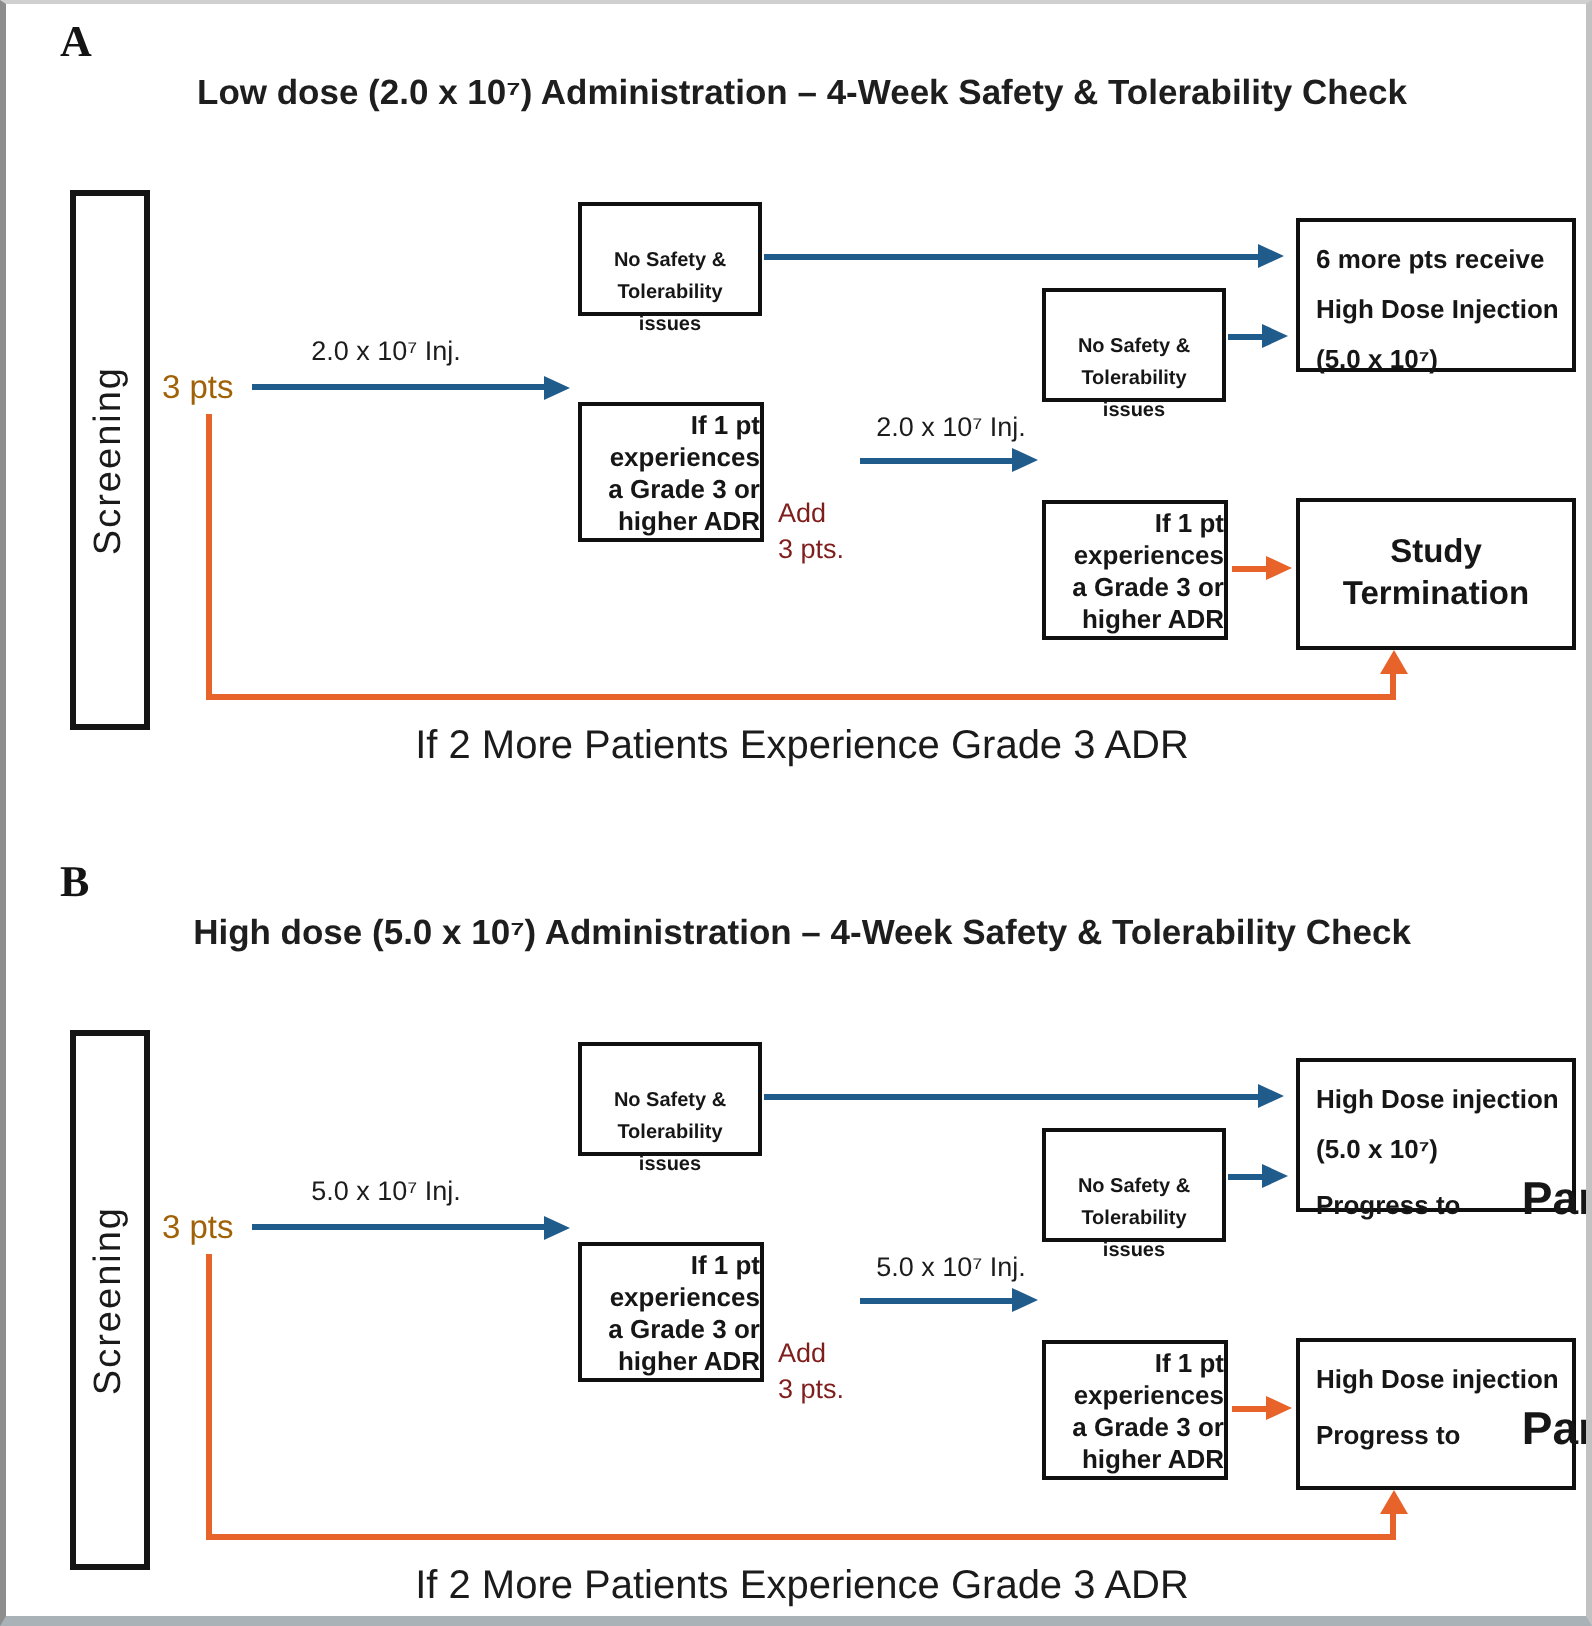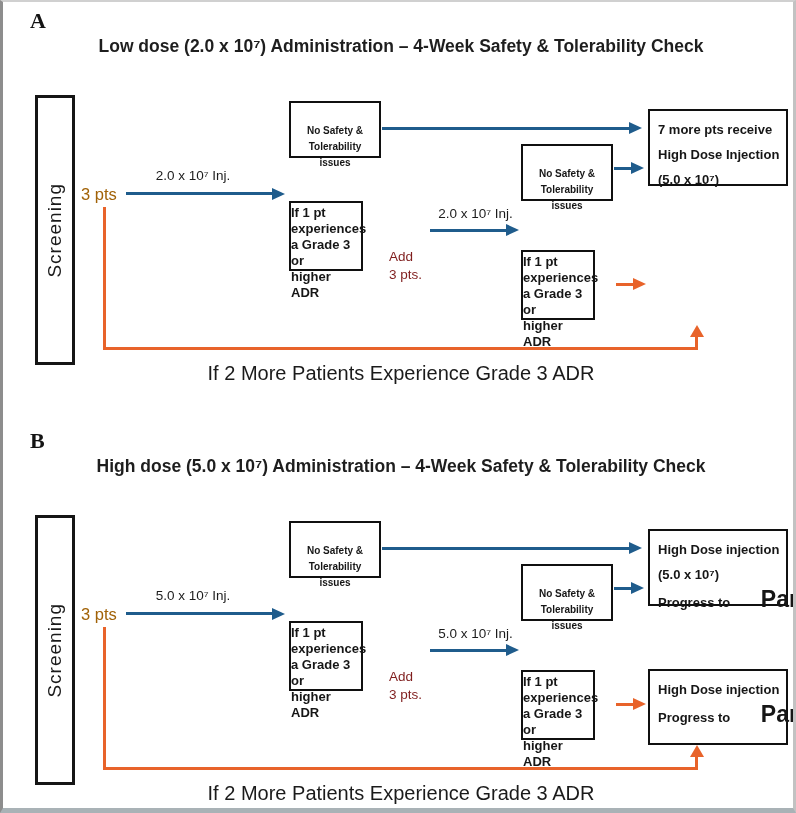--- a/index.html
+++ b/index.html
@@ -52,21 +52,21 @@
 
   .inj-label { position:absolute; text-align:center; font-size:13.5px; color:#1c1c1c; }
   .inj-label-1 { left:115px; top:166px; width:150px; }
   .inj-label-2 { left:420px; top:204px; width:105px; }
   .add-pts { position:absolute; left:386px; top:210px; font-size:13.5px; line-height:18px; color:#7f1d1d;margin-top:36px; }
 
   .box { position:absolute; border:2.5px solid #101010; background:#fff; color:#161616; }
   .nst  { width:92px; height:57px; font-weight:bold; font-size:10px; line-height:16px; text-align:center; padding-top:20px; }
   .nst-1 { left:286px; top:99px; }
   .nst-2 { left:518px; top:142px; }
-  .adr  { width:74px; height:70px; font-weight:bold; font-size:13px; line-height:16px; text-align:left; padding-top:2px; }
+  .adr  { width:93px; height:70px; font-weight:bold; font-size:13px; line-height:16px; text-align:right; padding-top:2px; }
   .adr-1 { left:286px; top:199px; }
   .adr-2 { left:518px; top:248px; }
   .outcome { left:645px; width:140px; font-weight:bold; font-size:13px; line-height:25px; padding:6px 0 0 8px; white-space:nowrap; }
   .outcome-top { top:107px; height:77px; }
   .outcome-bottom { top:247px; height:76px; }
   .outcome-center {
     display:flex; align-items:center; justify-content:center;
     text-align:center; font-size:16.5px; line-height:21px; white-space:normal;
     padding:0 16px;
   }
@@ -98,21 +98,21 @@
     <div class="box nst nst-1">
       <div>No Safety &amp;</div>
       <div>Tolerability</div>
       <div>issues</div>
     </div>
 
     <div class="hline" style="left:379px; top:124.5px; width:248px;"></div>
     <div class="ah-right" style="left:626px; top:120px;"></div>
 
     <div class="box outcome outcome-top">
-      <div>7 more pts receive</div>
+      <div>6 more pts receive</div>
       <div>High Dose Injection</div>
       <div>(5.0 x 10⁷)</div>
     </div>
 
     <div class="box nst nst-2">
       <div>No Safety &amp;</div>
       <div>Tolerability</div>
       <div>issues</div>
     </div>
     <div class="hline" style="left:611px; top:164.5px; width:18px;"></div>
@@ -135,20 +135,21 @@
 
     <div class="box adr adr-2">
       <div>If 1 pt</div>
       <div>experiences</div>
       <div>a Grade 3 or</div>
       <div>higher ADR</div>
     </div>
     <div class="hline orange-line" style="left:613px; top:280.5px; width:18px;"></div>
     <div class="ah-right orange-head" style="left:630px; top:276px;"></div>
 
+    <div class="box outcome outcome-bottom outcome-center">Study Termination</div>
 
     <div class="vseg" style="left:100px; top:205px; height:143px;"></div>
     <div class="hline orange-line" style="left:100px; top:345px; width:595px;"></div>
     <div class="vseg" style="left:692px; top:335px; height:13px;"></div>
     <div class="ah-up" style="left:686.5px; top:323px;"></div>
 
     <div class="escape-note">If 2 More Patients Experience Grade 3 ADR</div>
   </div>
 
   <div class="panel" style="top:420px;">

